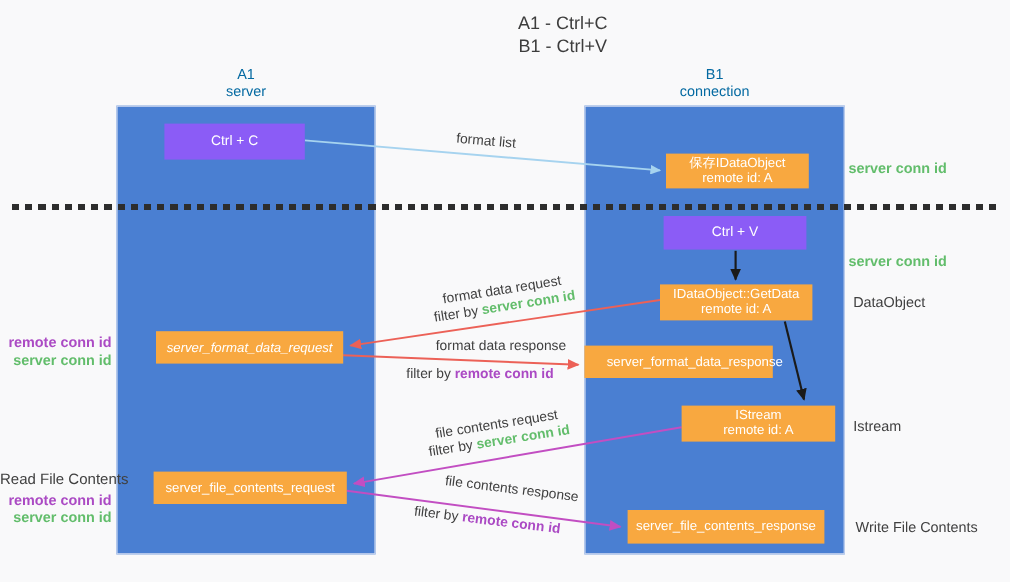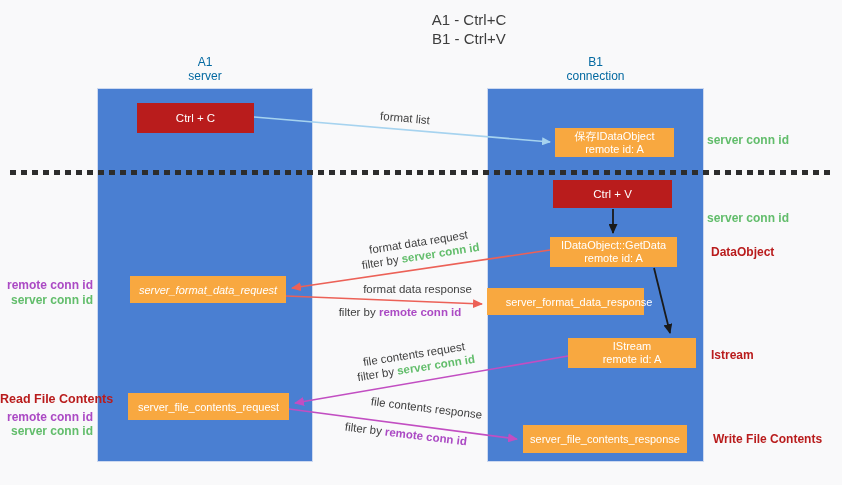--- a/index.html
+++ b/index.html
@@ -15,31 +15,31 @@
                font-size:12px;line-height:14px;color:#0369a1;z-index:5;}
 
   .dotted{position:absolute;left:10px;top:170px;width:824px;height:5px;z-index:2;
           background:repeating-linear-gradient(90deg,#2d2d2d 0 6px,transparent 6px 11px);}
 
   svg.edges{position:absolute;left:0;top:0;z-index:3;pointer-events:none;}
 
   .node{position:absolute;z-index:4;display:flex;flex-direction:column;align-items:center;
         justify-content:center;color:#fff;text-align:center;box-sizing:border-box;}
   .node .l1,.node .l2{line-height:13px;font-size:11px;}
-  .node-green{background:#b91c1c;font-size:11.5px;}
+  .node-green{background:#8b5cf6;font-size:11.5px;}
   .node-orange{background:#f8a840;font-size:11px;}
 
   .elabel{position:absolute;z-index:5;text-align:center;font-size:11.5px;color:#3f3f3f;line-height:14px;}
   .elabel .green{color:#62bd6b;font-weight:bold;}
   .elabel .purple{color:#ab4ac4;font-weight:bold;}
 
   .ann{position:absolute;z-index:5;font-size:12px;line-height:15px;white-space:nowrap;}
   .ann-green{color:#62bd6b;font-weight:bold;}
   .ann-purple{color:#ab4ac4;font-weight:bold;}
-  .ann-dark{color:#b91c1c;font-weight:bold;}
+  .ann-dark{color:#404040;font-weight:normal;}
   .ann-right{left:0;width:93px;text-align:right;}
 </style>
 </head>
 <body>
 
 <div id="canvas">
 
   <div class="title">
     <div>A1 - Ctrl+C</div>
     <div>B1 - Ctrl+V</div>

